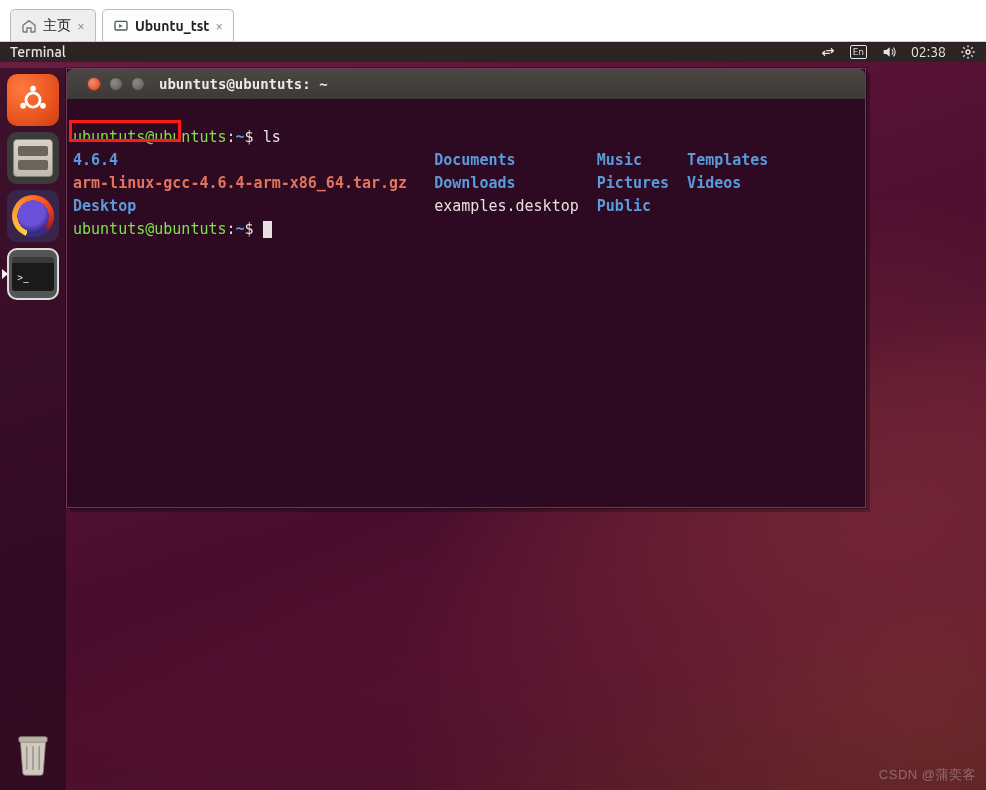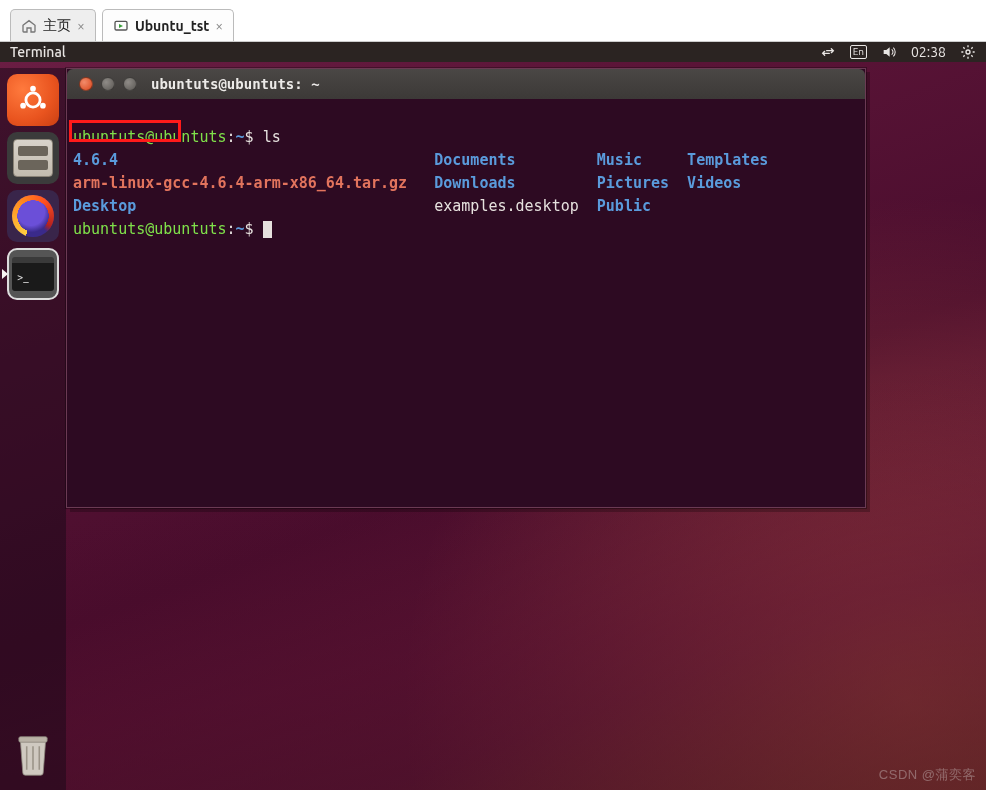--- a/index.html
+++ b/index.html
@@ -129,21 +129,21 @@
     width:800px; height:440px;
     background:#2d0a22;
     border:1px solid #6b3a54;
     box-shadow: 4px 4px 0 rgba(0,0,0,0.25), 0 0 0 1px rgba(0,0,0,0.3);
     z-index:6;
     display:flex; flex-direction:column;
     font-family:"DejaVu Sans Mono","Ubuntu Mono",monospace;
   }
   .term-titlebar{
     height:30px;background:linear-gradient(#4a4745,#3c3937);
-    display:flex;align-items:center;padding:0 12px;gap:8px;
+    display:flex;align-items:center;padding:0 20px;gap:8px;
     color:#eceae8;font-size:14px;font-weight:600;
     border-top-left-radius:6px;border-top-right-radius:6px;
   }
   .winbtn{width:14px;height:14px;border-radius:50%;display:inline-block;border:1px solid rgba(0,0,0,0.4);}
   .winbtn.close{background:radial-gradient(circle at 35% 35%,#f28b6a,#d9461c);}
   .winbtn.min{background:radial-gradient(circle at 35% 35%,#8f8b87,#5a5753);}
   .winbtn.max{background:radial-gradient(circle at 35% 35%,#8f8b87,#5a5753);}
   .term-title{margin-left:6px;}
   .term-body{
     flex:1; background:#2d0a22; color:#e6e1de;

